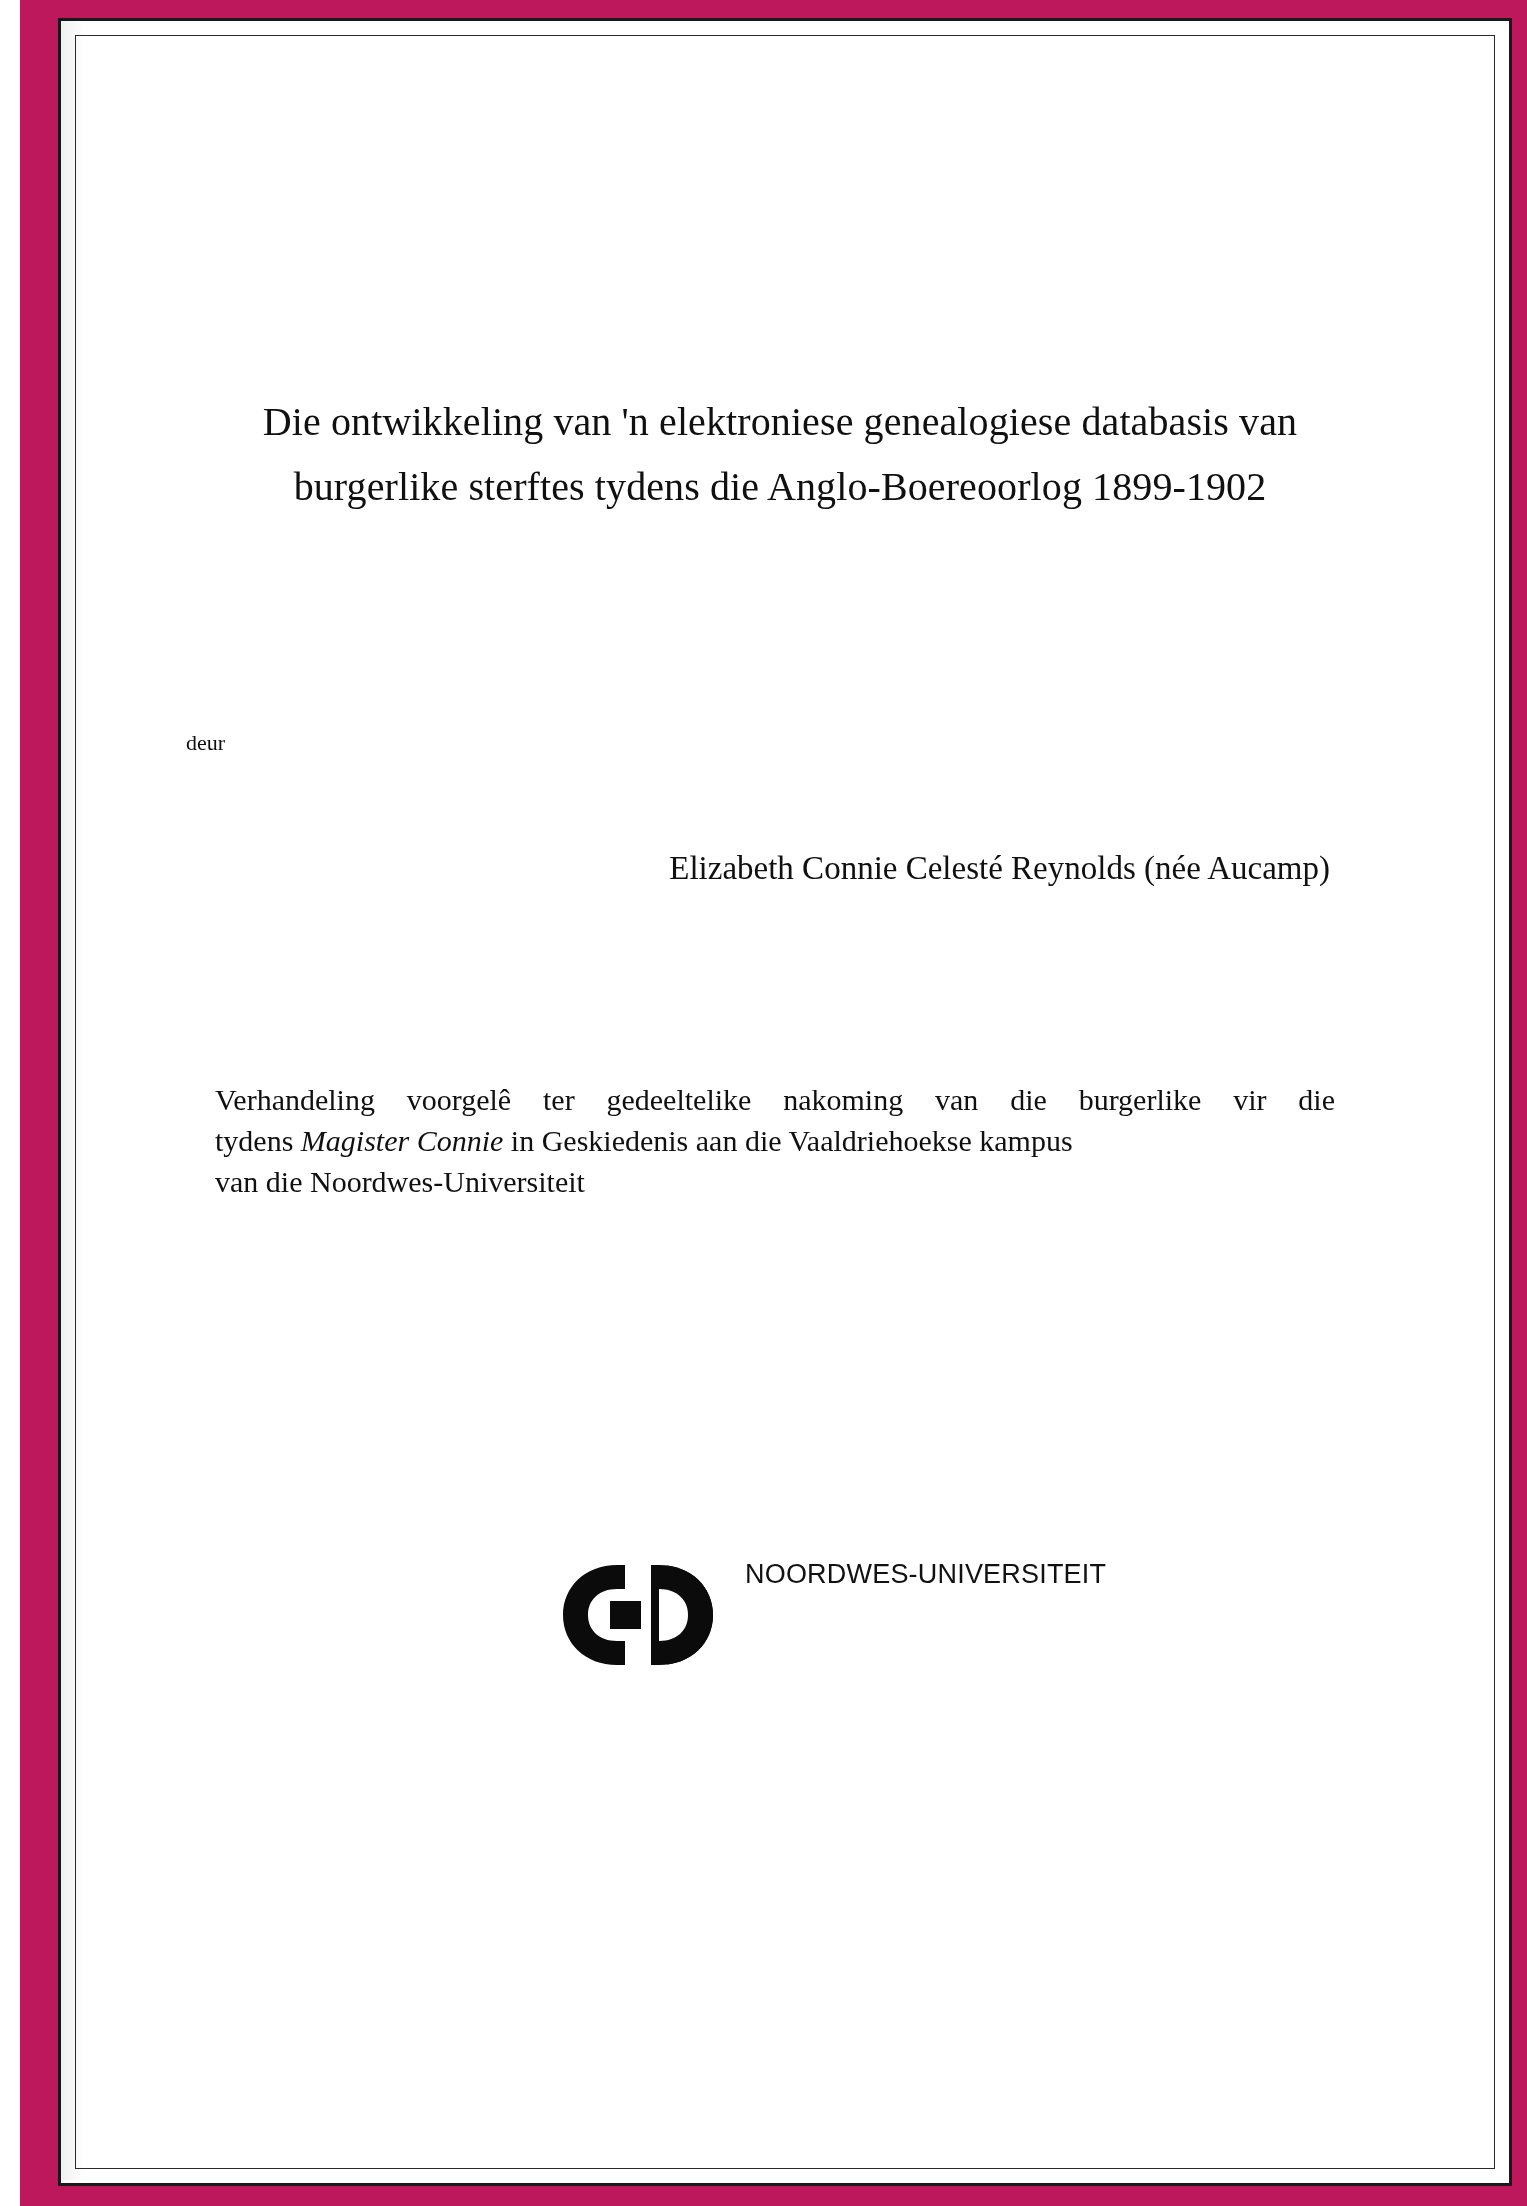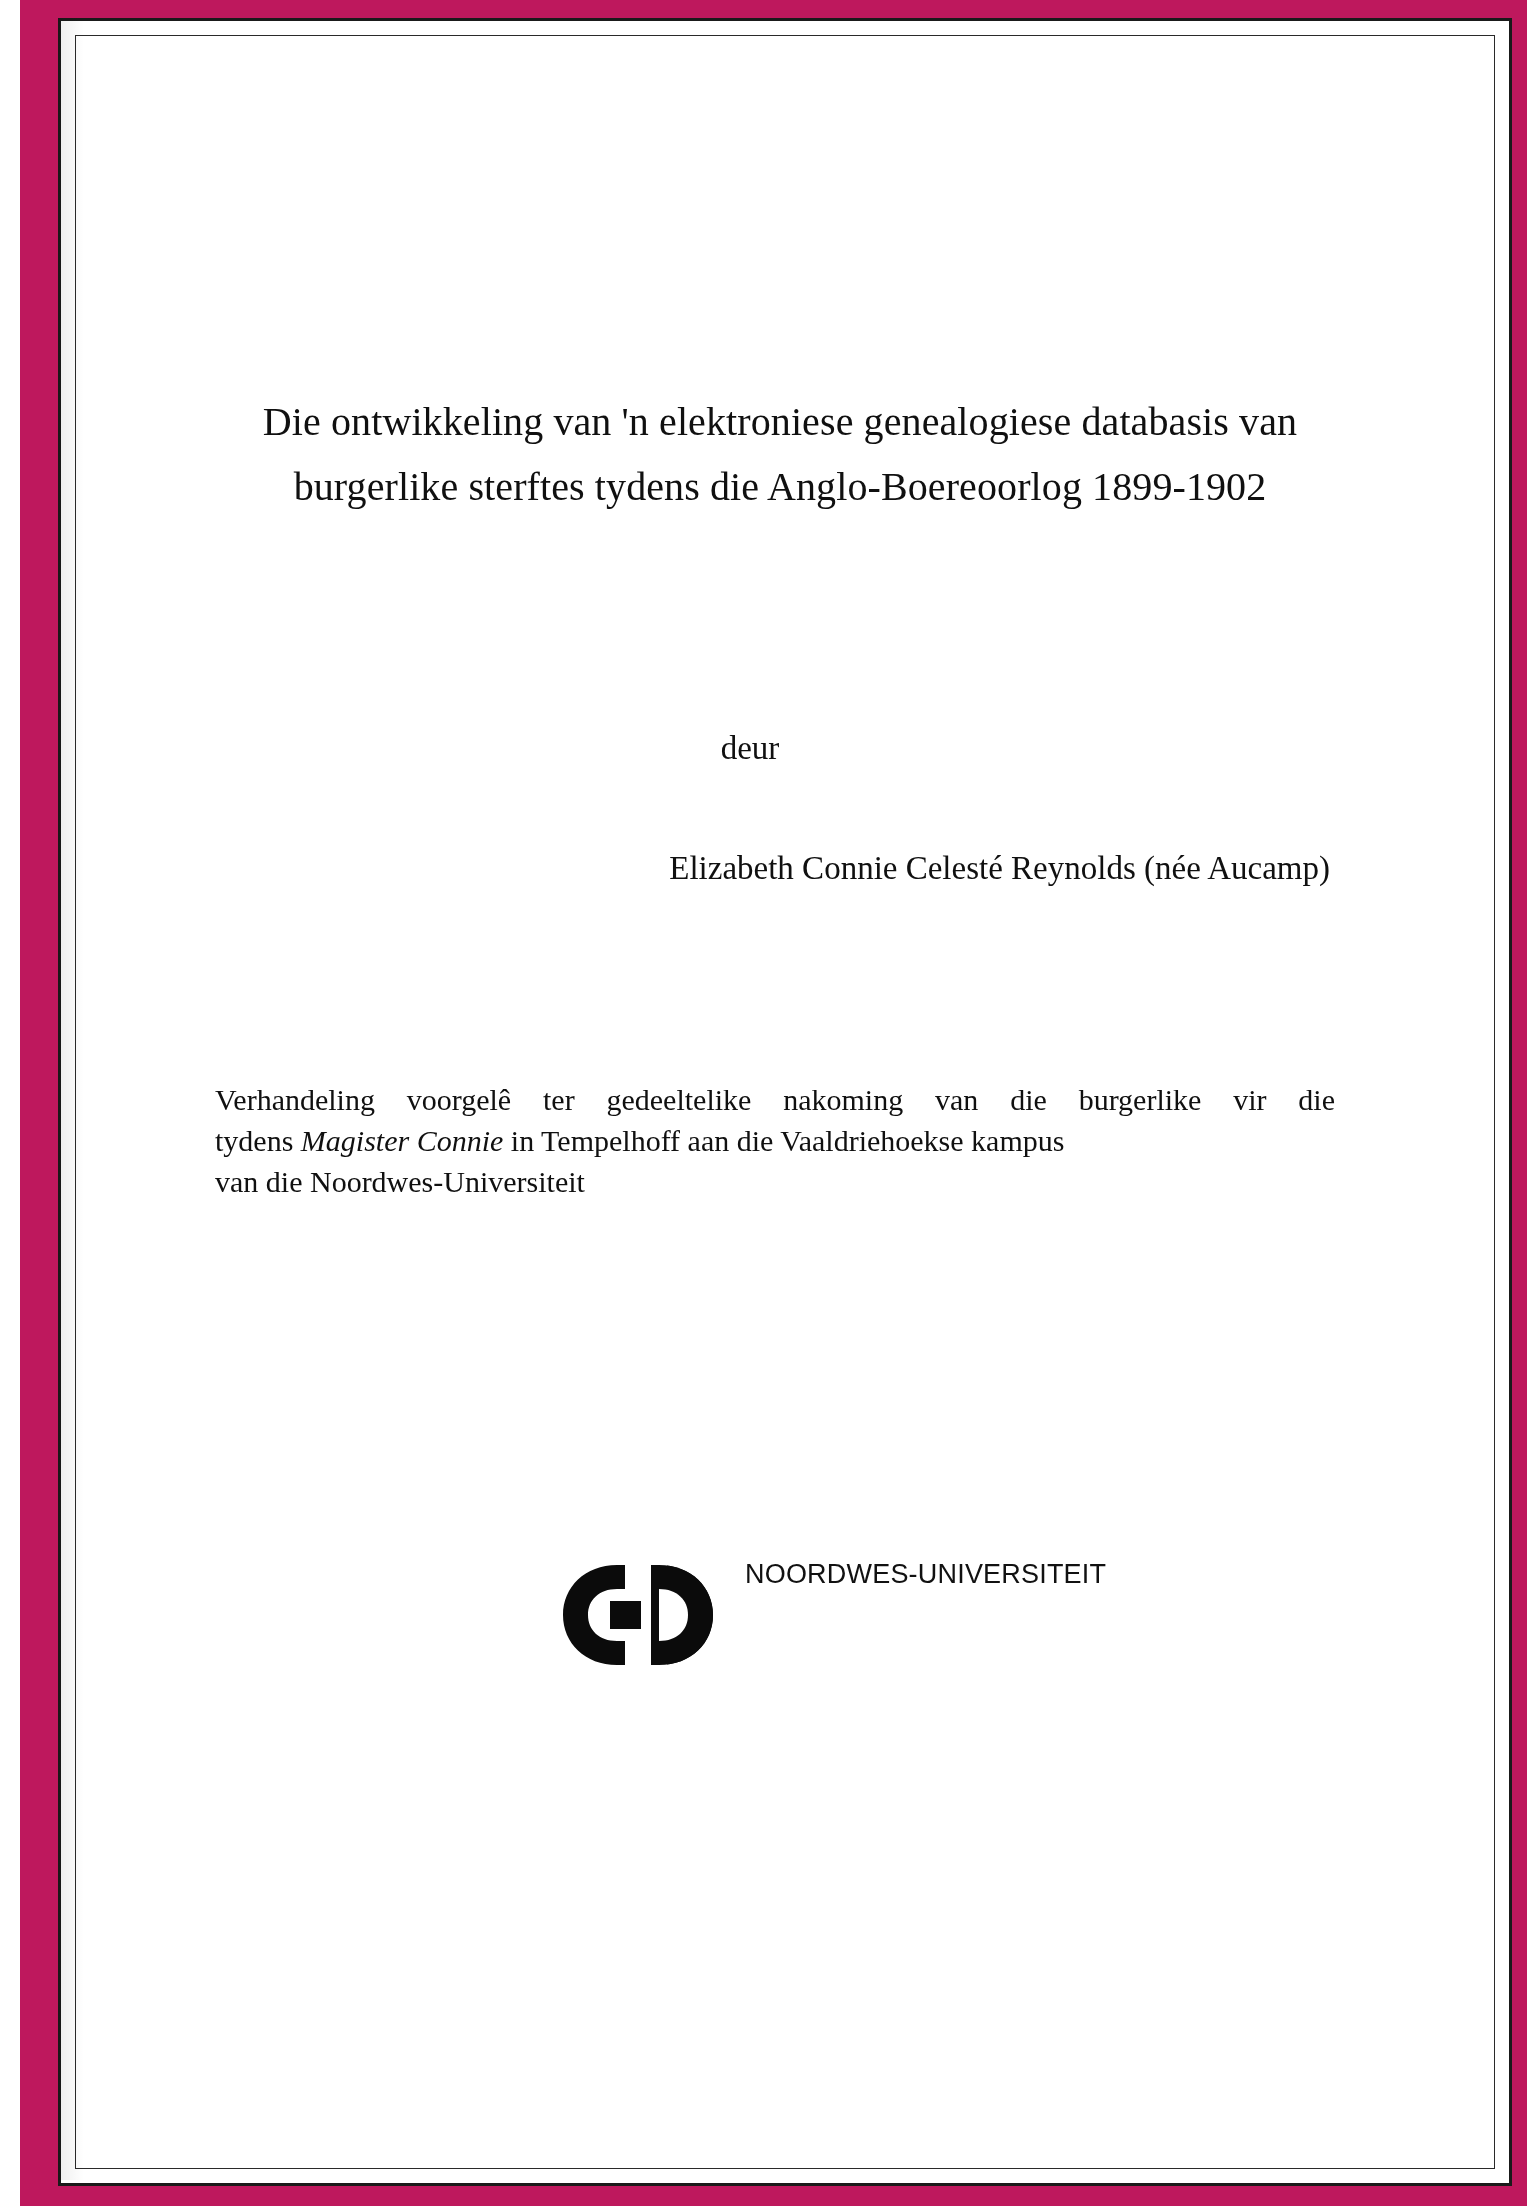--- a/index.html
+++ b/index.html
@@ -58,25 +58,25 @@
     text-align: center;
   }
   .title-line {
     font-size: 40px;
     line-height: 1.62;
     letter-spacing: 0.1px;
   }
 
   .byline-label {
     position: absolute;
-    left: 0;
+    left: 16px;
     top: 650px;
     width: 1160px;
-    text-align: center;
-    font-size: 33px;
+    text-align: left;
+    font-size: 22px;
   }
 
   .author {
     position: absolute;
     left: 0;
     top: 770px;
     width: 1160px;
     text-align: right;
     font-size: 33px;
   }
@@ -163,21 +163,21 @@
       <div class="title-line">Die ontwikkeling van 'n elektroniese genealogiese databasis van</div>
       <div class="title-line">burgerlike sterftes tydens die Anglo-Boereoorlog 1899-1902</div>
     </div>
 
     <div class="byline-label">deur</div>
 
     <div class="author">Elizabeth Connie Celesté Reynolds (née Aucamp)</div>
 
     <div class="statement">
       <div class="just">Verhandeling voorgelê ter gedeeltelike nakoming van die burgerlike vir die</div>
-      <div class="l2"><span>tydens </span><span class="italic">Magister Connie</span><span> in Tempelhoff aan die Vaaldriehoekse kampus</span></div>
+      <div class="l2"><span>tydens </span><span class="italic">Magister Connie</span><span> in Geskiedenis aan die Vaaldriehoekse kampus</span></div>
       <div class="l3">van die Noordwes-Universiteit</div>
     </div>
 
 
     <div class="logo-block">
       <svg class="logo-mark" viewBox="0 0 180 108" aria-hidden="true">
         <path d="M62 4 C30 4 8 26 8 54 C8 82 30 104 62 104 L70 104 L70 80 L62 80 C44 80 33 69 33 54 C33 39 44 28 62 28 L70 28 L70 4 Z" fill="#0b0b0b"></path>
         <rect x="55" y="40" width="60" height="28" fill="#0b0b0b"></rect>
         <path d="M96 4 L96 28 L104 28 C122 28 133 39 133 54 C133 69 122 80 104 80 L96 80 L96 104 L104 104 C136 104 158 82 158 54 C158 26 136 4 104 4 Z" fill="#0b0b0b"></path>
         <rect x="86" y="4" width="26" height="100" fill="#ffffff"></rect>

